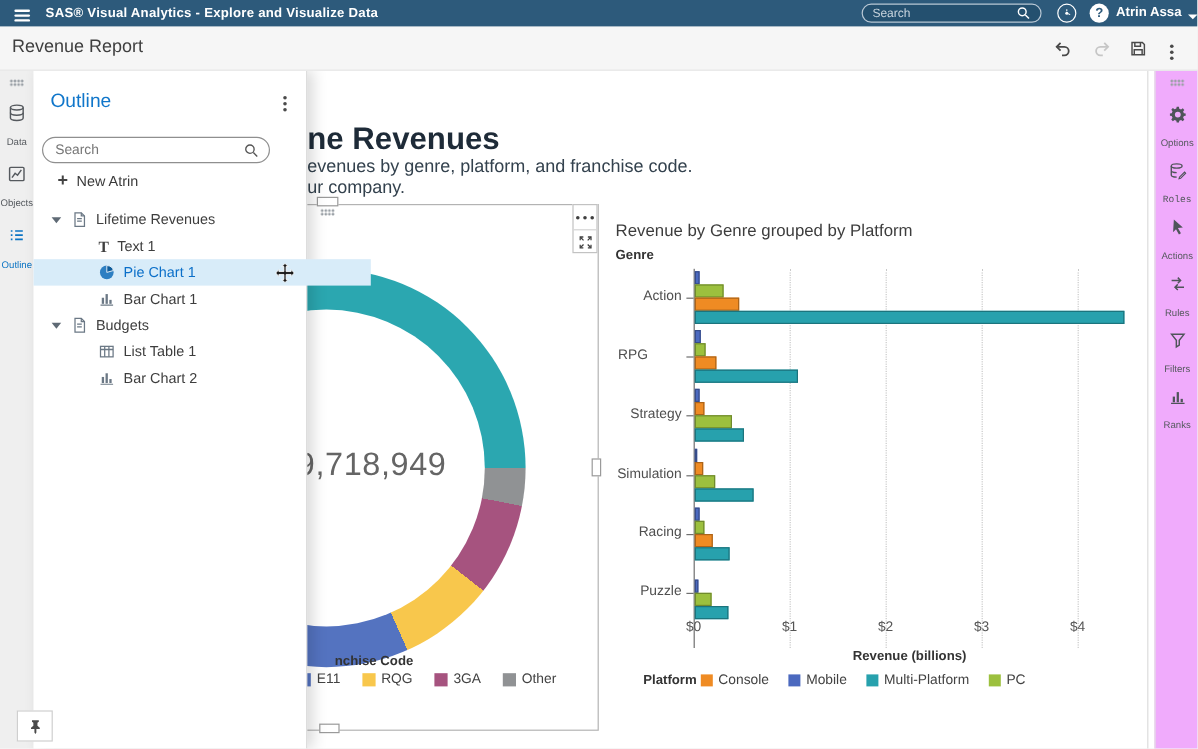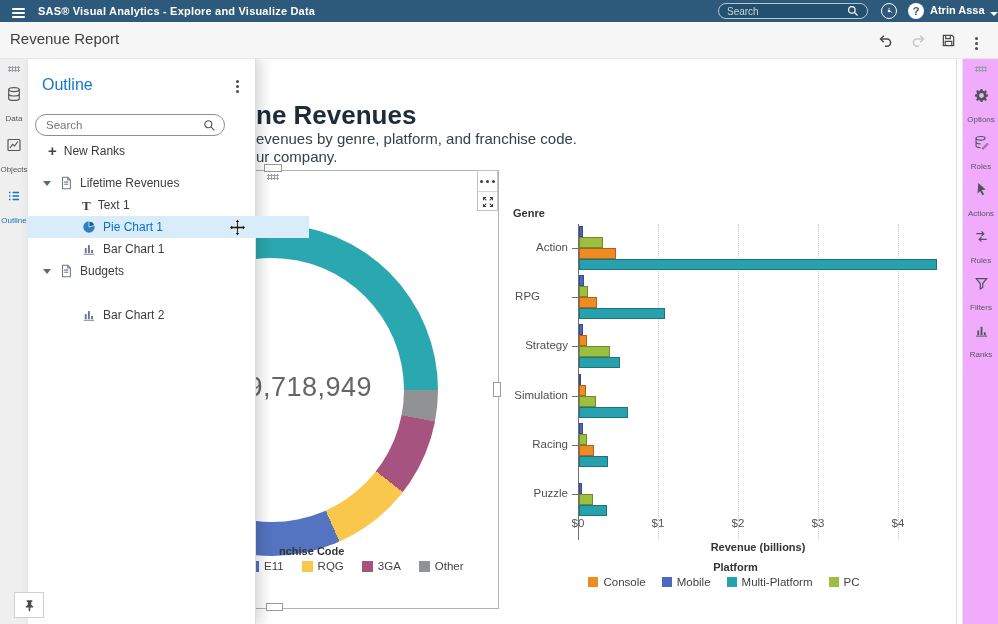--- a/index.html
+++ b/index.html
@@ -70,21 +70,21 @@
   .swatch{width:11px;height:11px;display:inline-block;}
   .bar-title{left:513px;top:184px;font-size:14px;color:#3d3d3d;z-index:3;}
   .bar-ylab{left:513px;top:207px;font-size:11px;font-weight:bold;color:#333;z-index:3;}
   .gridline{position:absolute;width:0;border-left:1px dotted #c9c9c9;z-index:2;}
   .axis-line{position:absolute;width:1px;background:#6f6f6f;z-index:3;}
   .cat-label{position:absolute;text-align:right;font-size:11.5px;color:#4f4f4f;z-index:3;}
   .cat-tick{position:absolute;height:1px;background:#6f6f6f;z-index:3;}
   .xtick{position:absolute;width:40px;text-align:center;font-size:11.5px;color:#555;z-index:3;}
   .bar{position:absolute;box-sizing:border-box;z-index:3;}
   .xlab{left:578px;top:541px;width:360px;text-align:center;font-size:11px;font-weight:bold;color:#333;z-index:3;}
-  .bar-leg{left:513px;top:561px;width:422px;display:flex;flex-direction:column;align-items:center;gap:3px;z-index:3;}
+  .bar-leg{left:513px;top:561px;width:422px;display:flex;flex-direction:row;align-items:center;gap:3px;z-index:3;}
 
   
   .divider-r{left:956px;top:58px;width:1px;height:566px;background:#dcdcdc;z-index:10;}
   .right-rail{left:962px;top:58px;width:36px;height:566px;background:#f0abfc;border-left:1px solid #e3e3e3;z-index:10;}
   .rail-item .ric{color:#4f545a;}
 
   .cursor-move{left:229px;top:219px;z-index:99;}
 </style>
 </head>
 <body>
@@ -186,20 +186,21 @@
       <span class="legend-item">
         <span class="swatch" style="background: rgb(166, 83, 127);"></span>
         <span>3GA</span>
       </span>
       <span class="legend-item">
         <span class="swatch" style="background: rgb(144, 146, 148);"></span>
         <span>Other</span>
       </span>
     </div>
 
+  <div class="abs bar-title">Revenue by Genre grouped by Platform</div>
   <div class="abs bar-ylab">Genre</div>
   <div id="bar-plot">
       <div class="gridline" style="left: 658px; top: 224px; height: 316px;"></div>
       <div class="gridline" style="left: 738px; top: 224px; height: 316px;"></div>
       <div class="gridline" style="left: 818px; top: 224px; height: 316px;"></div>
       <div class="gridline" style="left: 898px; top: 224px; height: 316px;"></div>
       <div class="axis-line" style="left: 578px; top: 224px; height: 316px;"></div>
       <div class="xtick" style="left: 558px; top: 517px;">$0</div>
       <div class="xtick" style="left: 638px; top: 517px;">$1</div>
       <div class="xtick" style="left: 718px; top: 517px;">$2</div>
@@ -311,21 +312,21 @@
       <span class="ph">Search</span>
       <span>
         <svg width="13" height="13" viewBox="0 0 16 16">
             <circle cx="6.5" cy="6.5" r="4.3" fill="none" stroke="#555" stroke-width="1.4"></circle>
             <path d="M10 10l4 4" stroke="#555" stroke-width="1.4"></path>
           </svg>
       </span>
     </div>
     <div class="abs new-page">
       <span class="plus">+</span>
-      <span>New Ranks</span>
+      <span>New Atrin</span>
     </div>
 
     <div class="tree-row" style="top:114px;padding-left:15px;">
       <span class="tri-down"></span>
       <span class="ticon" style="margin-left:8px;">
           <svg width="14" height="14" viewBox="0 0 16 16" fill="none" stroke="currentColor" stroke-width="1.2">
             <path d="M4 1.5h6l3 3v10H4z"></path>
             <path d="M10 1.5v3h3"></path>
             <path d="M6 7h4.5M6 9.5h4.5"></path>
           </svg>
@@ -360,20 +361,29 @@
       <span class="tri-down"></span>
       <span class="ticon" style="margin-left:8px;">
           <svg width="14" height="14" viewBox="0 0 16 16" fill="none" stroke="currentColor" stroke-width="1.2">
             <path d="M4 1.5h6l3 3v10H4z"></path>
             <path d="M10 1.5v3h3"></path>
             <path d="M6 7h4.5M6 9.5h4.5"></path>
           </svg>
         </span>
       <span class="tree-label">Budgets</span>
     </div>
+    <div class="tree-row" style="top:224px;padding-left:54px;">
+      <span class="ticon">
+          <svg width="14" height="14" viewBox="0 0 16 16" fill="none" stroke="currentColor" stroke-width="1.2">
+            <rect x="2" y="3" width="12" height="10"></rect>
+            <path d="M2 6h12M6 3v10M10 3v10"></path>
+          </svg>
+        </span>
+      <span class="tree-label">List Table 1</span>
+    </div>
     <div class="tree-row" style="top:246px;padding-left:54px;">
       <span class="ticon">
           <svg width="14" height="14" viewBox="0 0 16 16" fill="currentColor">
             <path d="M2 13.5h12v1H2z"></path>
             <rect x="3.2" y="7" width="2.2" height="5.8"></rect>
             <rect x="6.8" y="3.5" width="2.2" height="9.3"></rect>
             <rect x="10.4" y="9" width="2.2" height="3.8"></rect>
           </svg>
         </span>
       <span class="tree-label">Bar Chart 2</span>
@@ -384,21 +394,21 @@
   <div class="abs right-rail">
     <div class="abs grip" style="left:12px;top:8px;"></div>
     <div class="rail-item" style="top:30px;">
       <span class="ric">
           <svg width="15" height="15" viewBox="0 0 16 16" fill="currentColor" fill-rule="evenodd">
             <path d="M8 5.4A2.6 2.6 0 1 0 8 10.6 2.6 2.6 0 1 0 8 5.4zM7 1h2l.3 1.8 1.6.7 1.5-1.1 1.4 1.4-1.1 1.5.7 1.6L15 7v2l-1.6.3-.7 1.6 1.1 1.5-1.4 1.4-1.5-1.1-1.6.7L9 15H7l-.3-1.6-1.6-.7-1.5 1.1-1.4-1.4 1.1-1.5-.7-1.6L1 9V7l1.6-.3.7-1.6-1.1-1.5 1.4-1.4 1.5 1.1 1.6-.7z"></path>
           </svg>
         </span>
       <span class="rail-label">Options</span>
     </div>
-    <div class="rail-item" style="top:77px;">
+    <div class="rail-item" style="top:77px;font-family:Liberation Mono, monospace;">
       <span class="ric">
           <svg width="15" height="15" viewBox="0 0 16 16" fill="none" stroke="currentColor" stroke-width="1.2">
             <ellipse cx="7" cy="3.5" rx="4.8" ry="1.9"></ellipse>
             <path d="M2.2 3.5v8c0 1 2.1 1.9 4.8 1.9M2.2 7.5c0 1 2.1 1.9 4.8 1.9"></path>
             <path d="M9.5 13.5l4.5-4.5 1 1-4.5 4.5-1.4.4z" stroke-width="1"></path>
           </svg>
         </span>
       <span class="rail-label">Roles</span>
     </div>
     <div class="rail-item" style="top:124px;">

